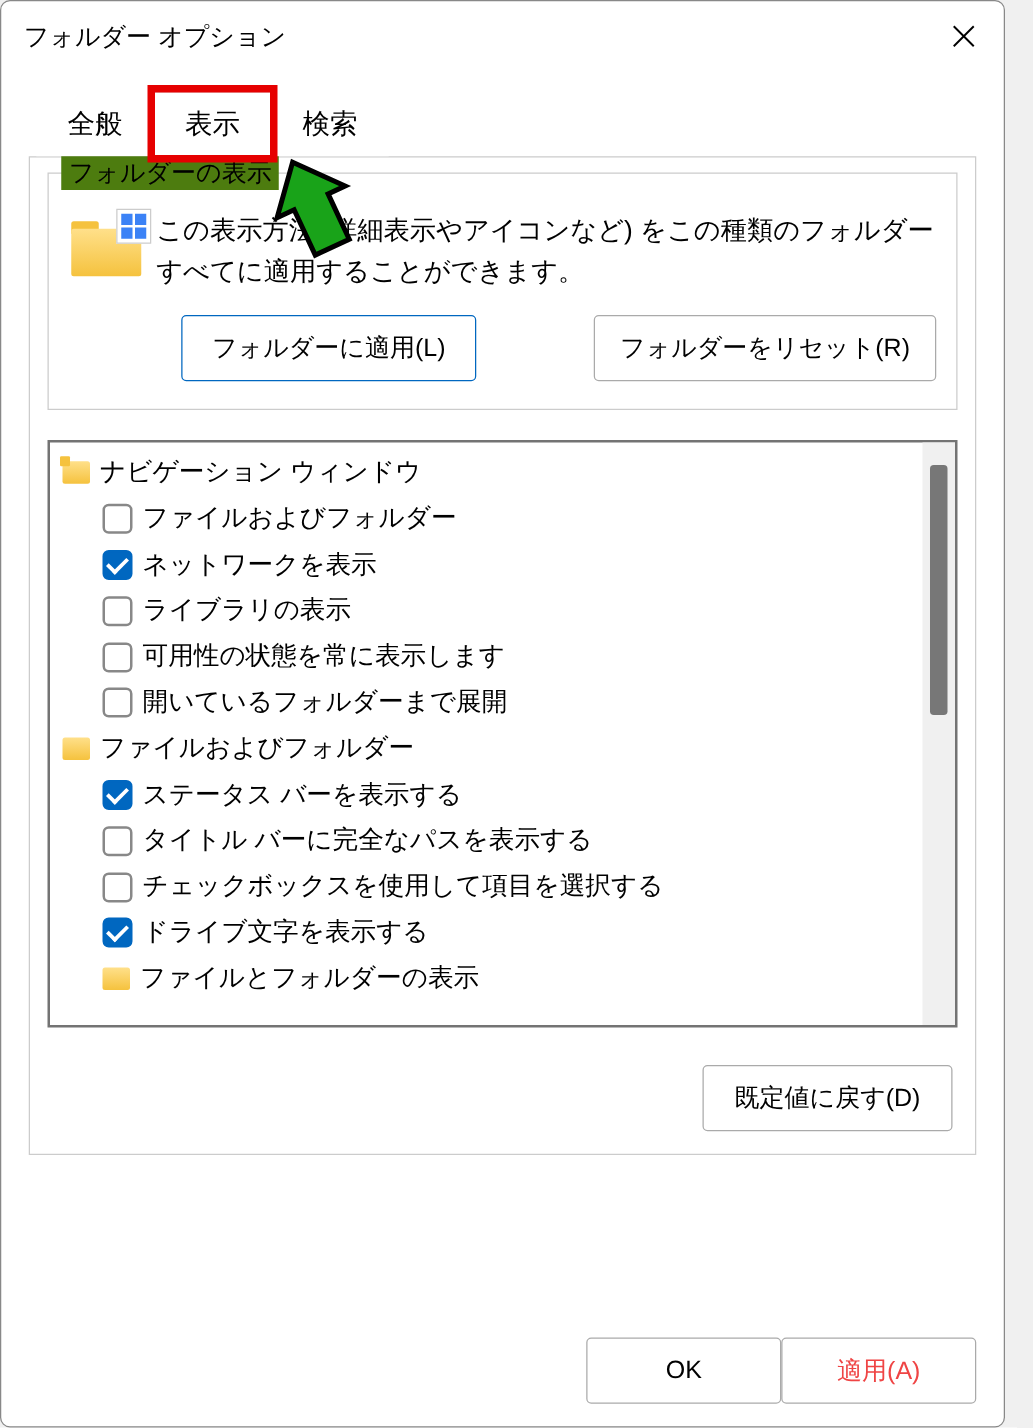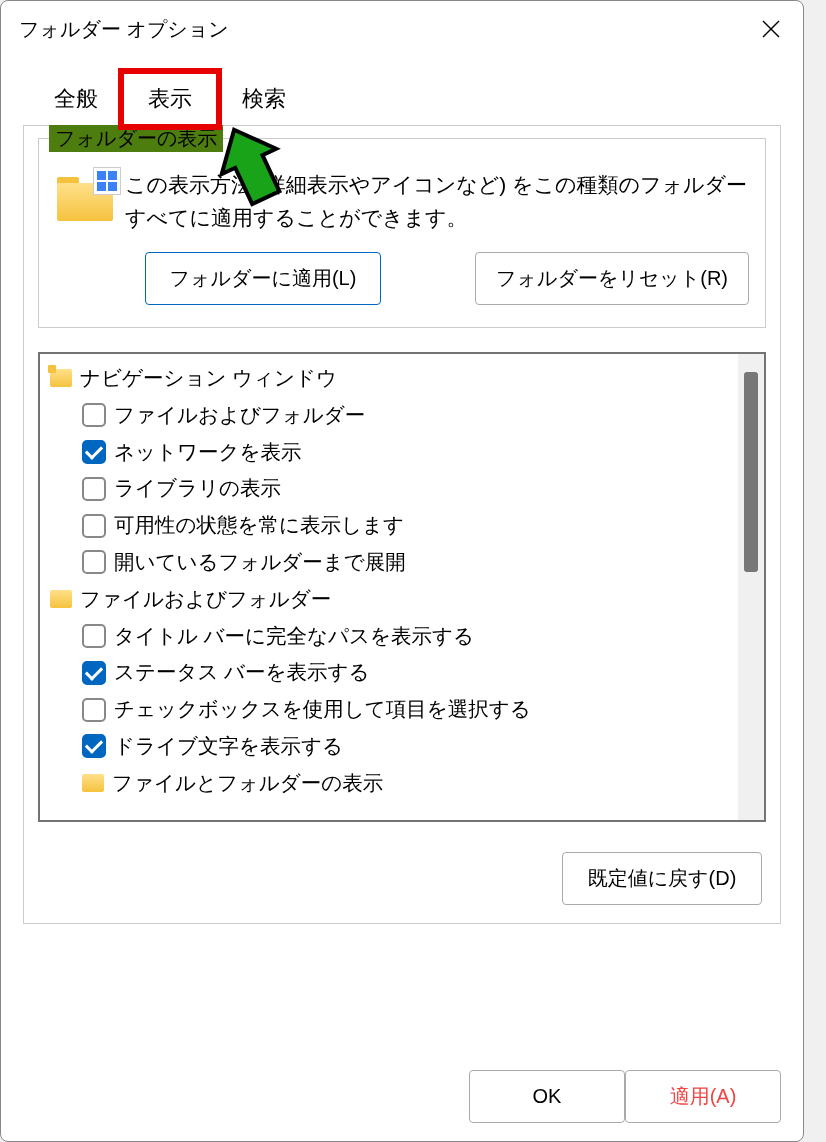--- a/index.html
+++ b/index.html
@@ -331,26 +331,26 @@
         <div class="tree-row indent-2">
           <span class="chk"></span>
           <span>開いているフォルダーまで展開</span>
         </div>
 
         <div class="tree-row indent-1">
           <span class="tree-folder-icon"></span>
           <span>ファイルおよびフォルダー</span>
         </div>
         <div class="tree-row indent-2">
-          <span class="chk"></span>
-          <span>タイトル バーに完全なパスを表示する</span>
-        </div>
-        <div class="tree-row indent-2">
           <span class="chk checked"></span>
           <span>ステータス バーを表示する</span>
+        </div>
+        <div class="tree-row indent-2">
+          <span class="chk"></span>
+          <span>タイトル バーに完全なパスを表示する</span>
         </div>
         <div class="tree-row indent-2">
           <span class="chk"></span>
           <span>チェックボックスを使用して項目を選択する</span>
         </div>
         <div class="tree-row indent-2">
           <span class="chk checked"></span>
           <span>ドライブ文字を表示する</span>
         </div>
 

